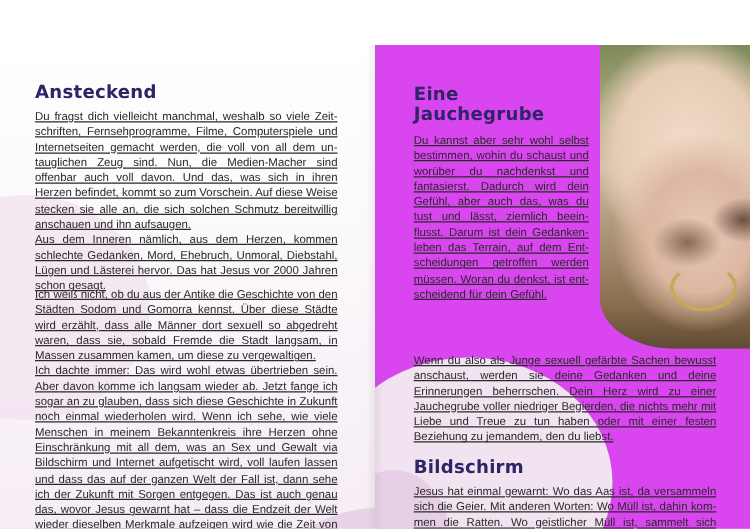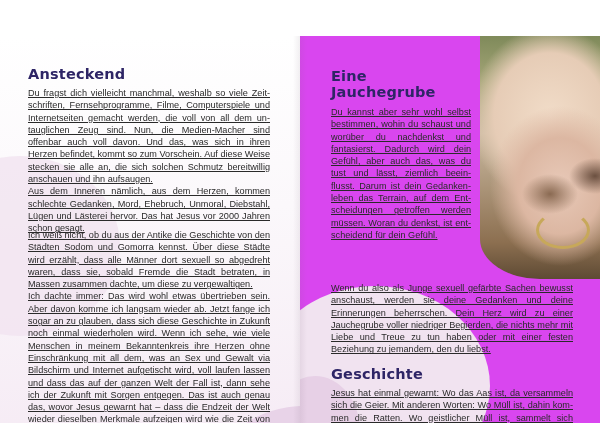--- a/index.html
+++ b/index.html
@@ -44,21 +44,21 @@
     <div class="blob blob-l1"></div>
     <div class="blob blob-l2"></div>
 
     <div class="left-col">
       <h2>Ansteckend</h2>
       <p>Du fragst dich vielleicht manchmal, weshalb so viele Zeit­schriften, Fernsehprogramme, Filme, Computerspiele und Internetseiten gemacht werden, die voll von all dem un­tauglichen Zeug sind. Nun, die Medien-Macher sind offenbar auch voll davon. Und das, was sich in ihren Herzen befindet, kommt so zum Vorschein. Auf diese Weise stecken sie alle an, die sich solchen Schmutz bereitwillig anschauen und ihn aufsaugen.</p>
       <p>Aus dem Inneren nämlich, aus dem Herzen, kommen schlech­te Gedanken, Mord, Ehebruch, Unmoral, Diebstahl, Lügen und Lästerei hervor. Das hat Jesus vor 2000 Jahren schon gesagt.</p>
     </div>
 
     <div class="sec2">
-      <p>Ich weiß nicht, ob du aus der Antike die Geschichte von den Städten Sodom und Gomorra kennst. Über diese Städte wird erzählt, dass alle Männer dort sexuell so abgedreht waren, dass sie, sobald Fremde die Stadt betraten, in Massen zusam­men dachte, um diese zu vergewaltigen.</p>
+      <p>Ich weiß nicht, ob du aus der Antike die Geschichte von den Städten Sodom und Gomorra kennst. Über diese Städte wird erzählt, dass alle Männer dort sexuell so abgedreht waren, dass sie, sobald Fremde die Stadt langsam, in Massen zusam­men kamen, um diese zu vergewaltigen.</p>
       <p>Ich dachte immer: Das wird wohl etwas übertrieben sein. Aber davon komme ich langsam wieder ab. Jetzt fange ich so­gar an zu glauben, dass sich diese Geschichte in Zukunft noch einmal wiederholen wird. Wenn ich sehe, wie viele Menschen in meinem Bekanntenkreis ihre Herzen ohne Einschränkung mit all dem, was an Sex und Gewalt via Bildschirm und Inter­net aufgetischt wird, voll laufen lassen und dass das auf der ganzen Welt der Fall ist, dann sehe ich der Zukunft mit Sorgen entgegen. Das ist auch genau das, wovor Jesus gewarnt hat – dass die Endzeit der Welt wieder dieselben Merkmale aufzei­gen wird wie die Zeit von Sodom und Gomorra.</p>
     </div>
 
     <div class="pagenum" style="left:262px;top:397px;">14</div>
   </div>
 
   <div class="page page-right">
     <div class="blob blob-r1"></div>
     <div class="blob blob-r2"></div>
 
@@ -68,21 +68,21 @@
     <div class="right-col">
       <h2>Eine Jauchegrube</h2>
       <p>Du kannst aber sehr wohl selbst bestimmen, wohin du schaust und worüber du nachdenkst und fantasierst. Dadurch wird dein Gefühl, aber auch das, was du tust und lässt, ziemlich beein­flusst. Darum ist dein Gedanken­leben das Terrain, auf dem Ent­scheidungen getroffen werden müssen. Woran du denkst, ist ent­scheidend für dein Gefühl.</p>
     </div>
 
     <div class="right-wide">
       <p>Wenn du also als Junge sexuell gefärbte Sachen bewusst anschaust, werden sie deine Gedanken und deine Erinnerungen beherrschen. Dein Herz wird zu einer Jauchegrube voller niedriger Begierden, die nichts mehr mit Liebe und Treue zu tun haben oder mit einer festen Beziehung zu jemandem, den du liebst.</p>
     </div>
 
     <div class="sec3">
-      <h2>Geschichte</h2>
+      <h2>Bildschirm</h2>
       <p>Jesus hat einmal gewarnt: Wo das Aas ist, da versammeln sich die Geier. Mit anderen Worten: Wo Müll ist, dahin kom­men die Ratten. Wo geistlicher Müll ist, sammelt sich geistli­ches Ungeziefer, wie Dämonen, unreine Geister, schmutzige</p>
     </div>
 
     <div class="pagenum" style="left:30px;top:405px;">15</div>
   </div>
 
   <div class="gutter"></div>
 </div>
 
 </body></html>

